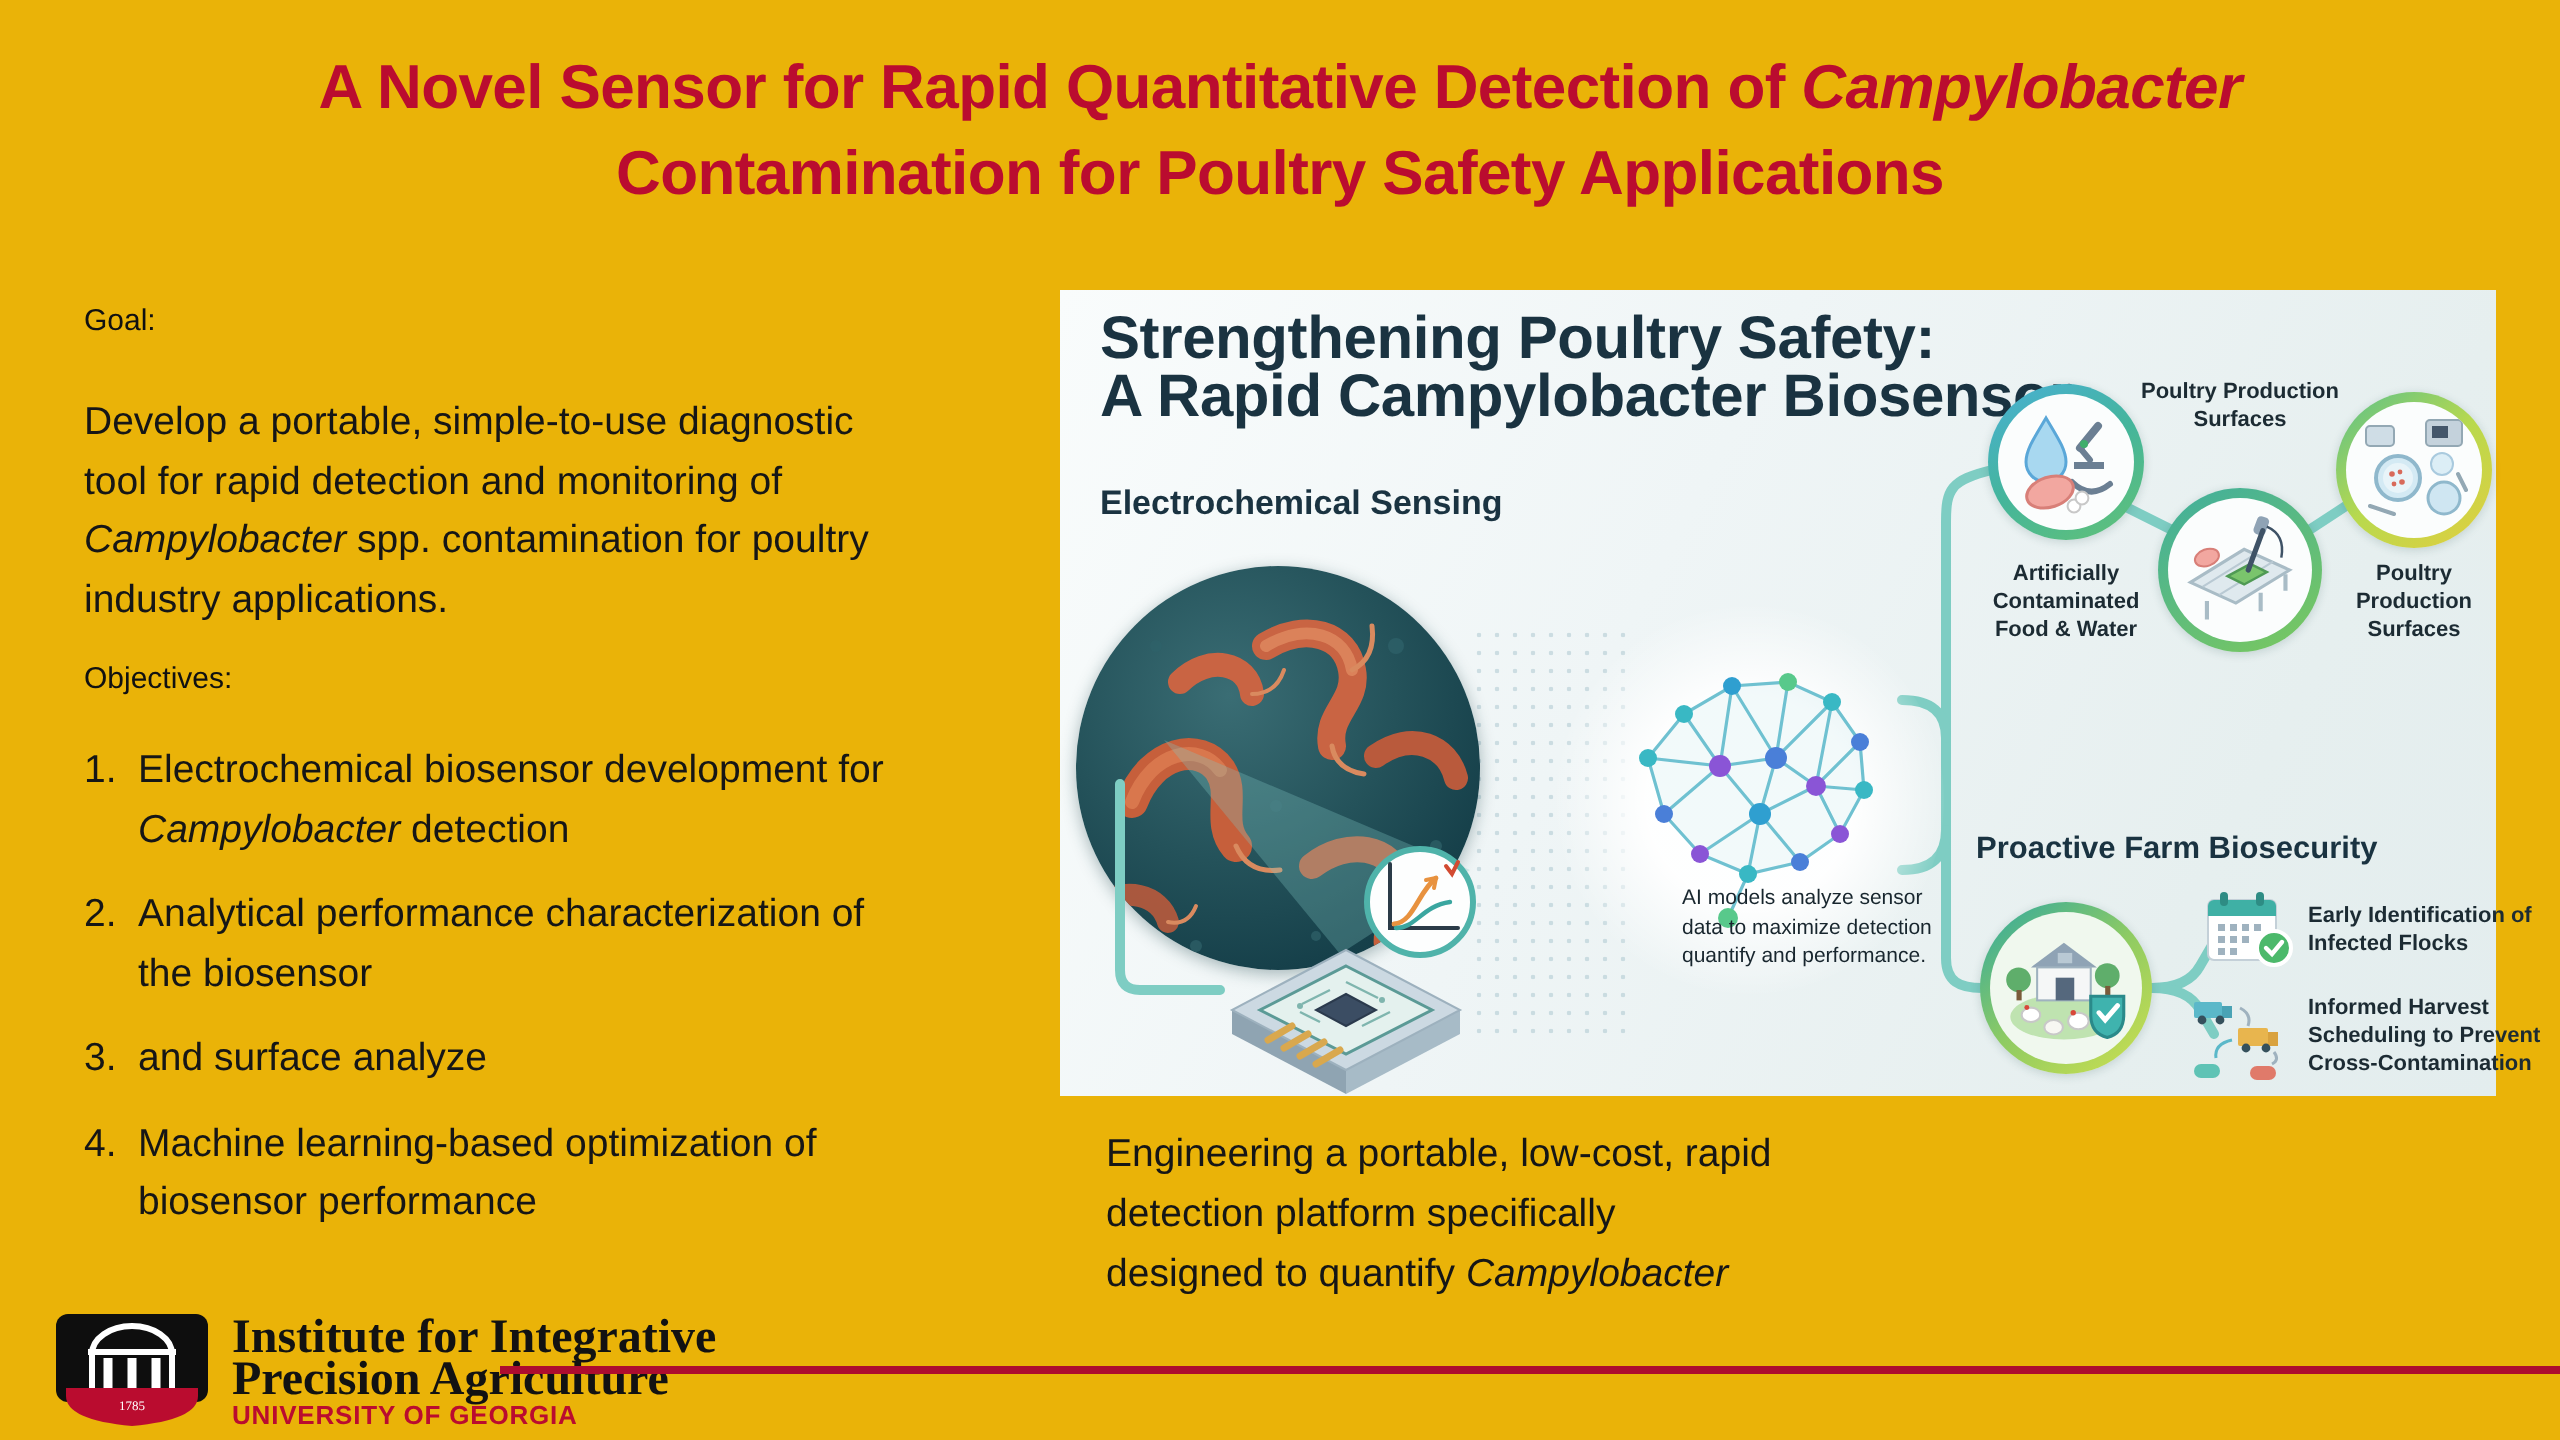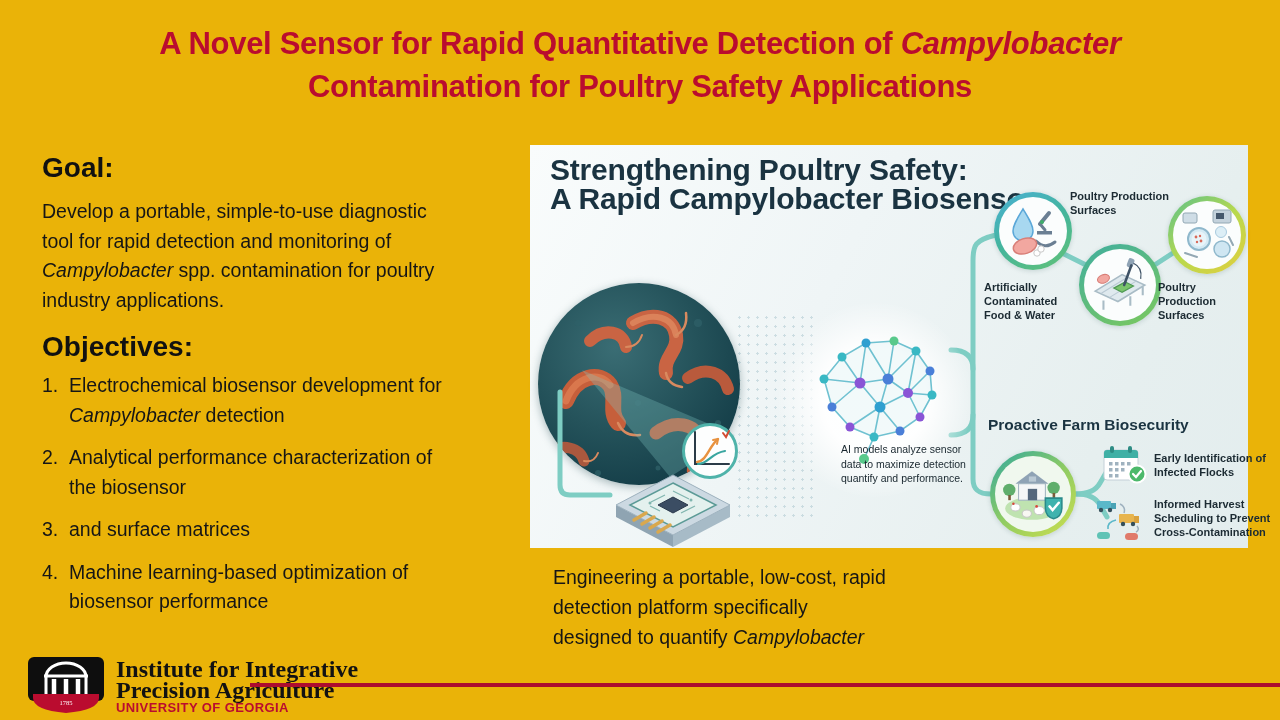--- a/index.html
+++ b/index.html
@@ -3,21 +3,21 @@
 <meta charset="utf-8">
 <style>
   html,body{margin:0;padding:0;background:#fff;}
   .slide{position:relative;width:1280px;height:720px;background:#eab308;overflow:hidden;
          font-family:"Liberation Sans", sans-serif;color:#1a1a1a;}
   
   .title{position:absolute;left:0;top:22px;width:1280px;text-align:center;
          color:#BA0C2F;font-weight:700;font-size:31px;line-height:43px;letter-spacing:-0.3px;}
   .title i{font-style:italic;}
   
-  .lh{position:absolute;left:42px;font-weight:700;font-size:28px;color:#111;}
+  .lh{position:absolute;left:42px;font-weight:400;font-size:15px;color:#111;}
   .goal-p{position:absolute;left:42px;top:197px;font-size:19.5px;line-height:29.5px;color:#161616;}
   .goal-p span{display:block;}
   .goal-p .inlinewrap i, .obj-line i{font-style:italic;}
   .objlist{position:absolute;left:42px;top:371px;width:480px;}
   .obj-item{display:flex;margin-bottom:13px;font-size:19.5px;line-height:29.5px;color:#161616;}
   .obj-num{width:27px;flex:0 0 27px;}
   .obj-line{display:block;}
   
   .panel{position:absolute;left:530px;top:145px;width:718px;height:403px;
          background:linear-gradient(118deg,#f9fcfc 0%,#eff5f6 40%,#e6efef 78%,#e3edee 100%);}
@@ -43,21 +43,21 @@
   .ai-desc span{display:block;}
   .val-title{position:absolute;left:452px;top:17px;width:266px;text-align:center;
              font-size:15.5px;font-weight:800;}
   .ring{position:absolute;border-radius:50%;padding:5px;box-sizing:border-box;box-shadow:0 1px 5px rgba(30,70,70,.18);}
   .ring-inner{width:100%;height:100%;border-radius:50%;background:#fbfdfd;display:flex;
               align-items:center;justify-content:center;overflow:hidden;}
   .r-c1{left:464px;top:47px;width:78px;height:78px;background:linear-gradient(150deg,#49b0d6,#44b59b,#63c276);}
   .r-c2{left:549px;top:99px;width:82px;height:82px;background:linear-gradient(150deg,#3fae9f,#7cc95c);}
   .r-c3{left:638px;top:51px;width:78px;height:78px;background:linear-gradient(140deg,#58c08c,#b8d94e,#e3ce3e);}
   .r-farm{left:460px;top:306px;width:86px;height:86px;background:linear-gradient(140deg,#2fa8a0,#8ecb63,#cfe04e);}
-  .vlabel{position:absolute;font-size:11px;line-height:14px;color:#1c2b33;font-weight:600;}
+  .vlabel{position:absolute;font-size:11px;line-height:14px;text-align:center;color:#1c2b33;font-weight:600;}
   .v-top{left:540px;top:44px;width:100px;}
   .v-left{left:454px;top:135px;width:98px;}
   .v-right{left:628px;top:135px;width:98px;}
   .bio-title{position:absolute;left:458px;top:271px;font-size:15.5px;font-weight:800;}
   .bio-icon{position:absolute;}
   .bio-cal{left:571px;top:299px;}
   .bio-truck{left:565px;top:351px;}
   .blabel{position:absolute;font-size:11px;line-height:14px;color:#1c2b33;font-weight:600;text-align:left;}
   .b-1{left:624px;top:306px;width:112px;}
   .b-2{left:624px;top:352px;width:124px;}
@@ -103,40 +103,41 @@
     <div class="obj-item">
       <span class="obj-num">2.</span>
       <span>
         <span class="obj-line">Analytical performance characterization of</span>
         <span class="obj-line">the biosensor</span>
       </span>
     </div>
     <div class="obj-item">
       <span class="obj-num">3.</span>
       <span>
-        <span class="obj-line">and surface matrices</span>
+        <span class="obj-line">and surface analyze</span>
       </span>
     </div>
     <div class="obj-item">
       <span class="obj-num">4.</span>
       <span>
         <span class="obj-line">Machine learning-based optimization of</span>
         <span class="obj-line">biosensor performance</span>
       </span>
     </div>
   </div>
 
   <div class="panel">
     <div class="dots-tex"></div>
 
     <div class="info-title navy">
       <div>Strengthening Poultry Safety:</div>
       <div>A Rapid Campylobacter Biosensor</div>
     </div>
 
+    <div class="sensing-label navy">Electrochemical Sensing</div>
 
     <div class="bacteria">
       <svg width="202" height="202" viewBox="0 0 202 202">
         <g fill="none" stroke-linecap="round">
           <path d="M28,118 C38,92 62,88 72,102 C80,114 70,128 80,140" stroke="#c65f3b" stroke-width="16"></path>
           <path d="M28,118 C38,92 62,88 72,102" stroke="#dd7d53" stroke-width="7" opacity=".8"></path>
           <path d="M95,40 C115,28 135,34 138,52 C141,68 125,74 128,90" stroke="#c96443" stroke-width="14"></path>
           <path d="M95,40 C115,28 135,34 138,52" stroke="#e08a60" stroke-width="6" opacity=".8"></path>
           <path d="M118,150 C136,136 158,140 163,158 C166,172 152,180 156,192" stroke="#c65f3b" stroke-width="13"></path>
           <path d="M150,95 C168,82 186,90 190,106" stroke="#b95a3c" stroke-width="12"></path>

